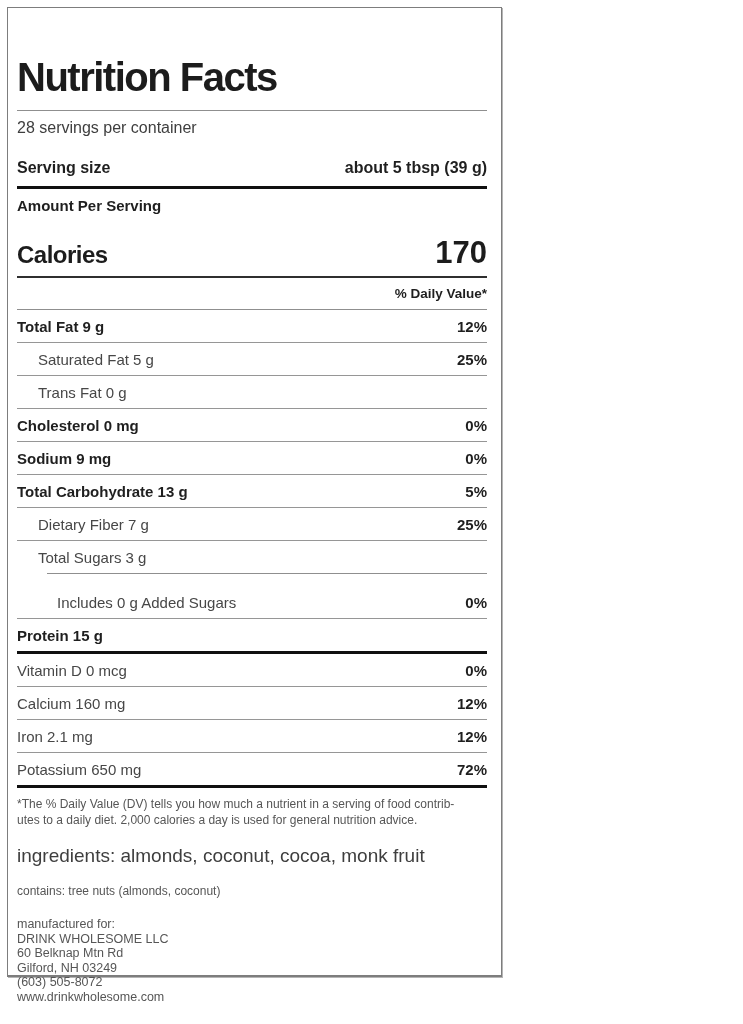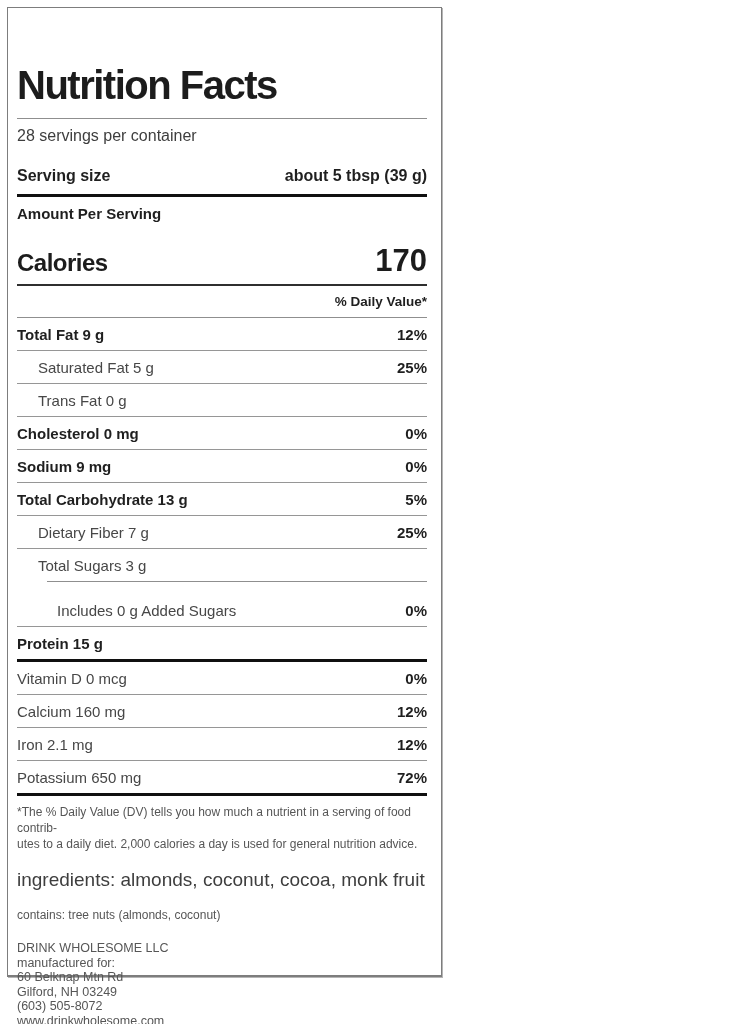--- a/index.html
+++ b/index.html
@@ -6,26 +6,26 @@
   html,body { background:#ffffff; }
   .canvas {
     position:relative;
     width:743px; height:1024px;
     background:#ffffff;
     font-family:"Liberation Sans","DejaVu Sans",sans-serif;
     overflow:hidden;
   }
   .nf-label {
     position:absolute; left:7px; top:7px;
-    width:435px; height:970px;
+    width:495px; height:970px;
     background:#ffffff;
     border:1px solid #7d7d7d;
     border-bottom-width:2px;
     box-shadow:1px 1px 0 #b5b5b5;
-    padding:8px 14px 0 9px;
+    padding:0 14px 0 9px;
   }
   .nf-title {
     margin:48px 0 12px 0;
     font-size:40px; line-height:42px;
     font-weight:700; letter-spacing:-1.5px;
     color:#1c1c1c;
   }
   .rule-thin   { border-top:1px solid #8f8f8f; }
   .rule-medium { border-top:2px solid #2f2f2f; }
   .bar-thick   { border-top:3px solid #101010; }
@@ -177,22 +177,22 @@
 
     <div class="footnote">
       <div>*The % Daily Value (DV) tells you how much a nutrient in a serving of food contrib-</div>
       <div>utes to a daily diet. 2,000 calories a day is used for general nutrition advice.</div>
     </div>
 
     <div class="ingredients">ingredients: almonds, coconut, cocoa, monk fruit</div>
     <div class="contains">contains: tree nuts (almonds, coconut)</div>
 
     <div class="manufacturer">
+      <div>manufactured for:</div>
       <div>DRINK WHOLESOME LLC</div>
-      <div>manufactured for:</div>
       <div>60 Belknap Mtn Rd</div>
       <div>Gilford, NH 03249</div>
       <div>(603) 505-8072</div>
       <div>www.drinkwholesome.com</div>
     </div>
 
   </div>
 </div>
 
 </body></html>

